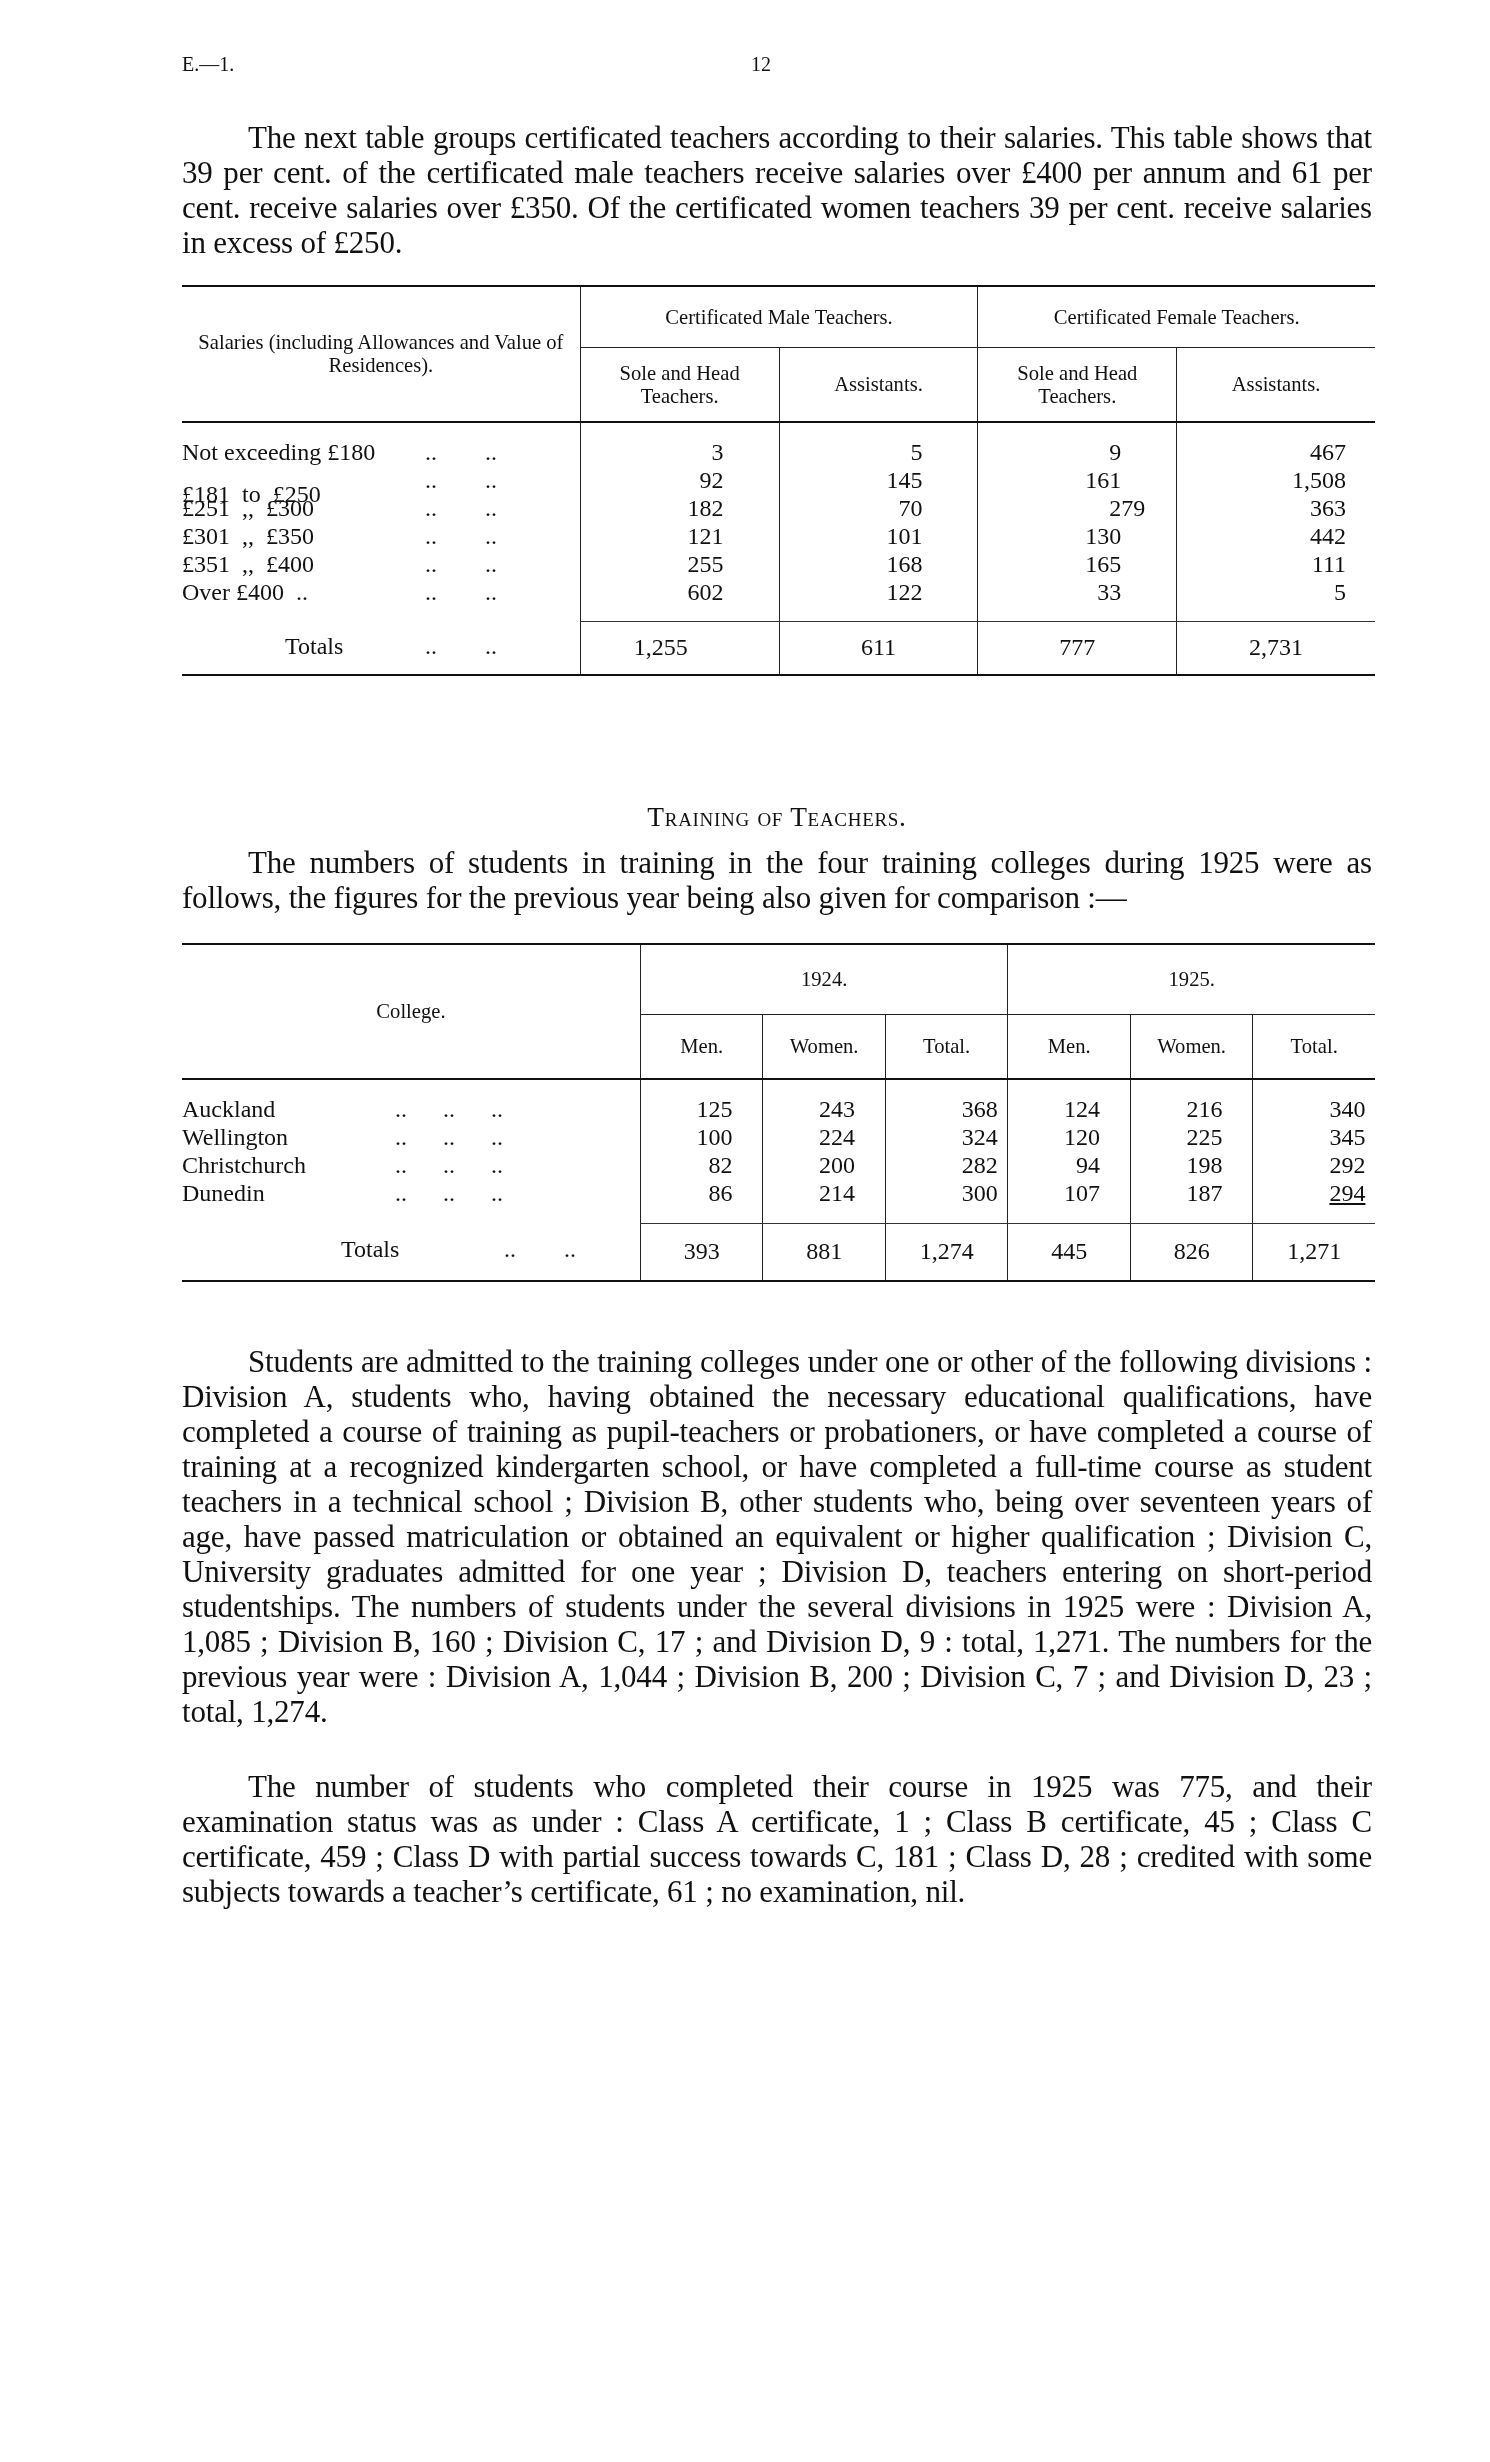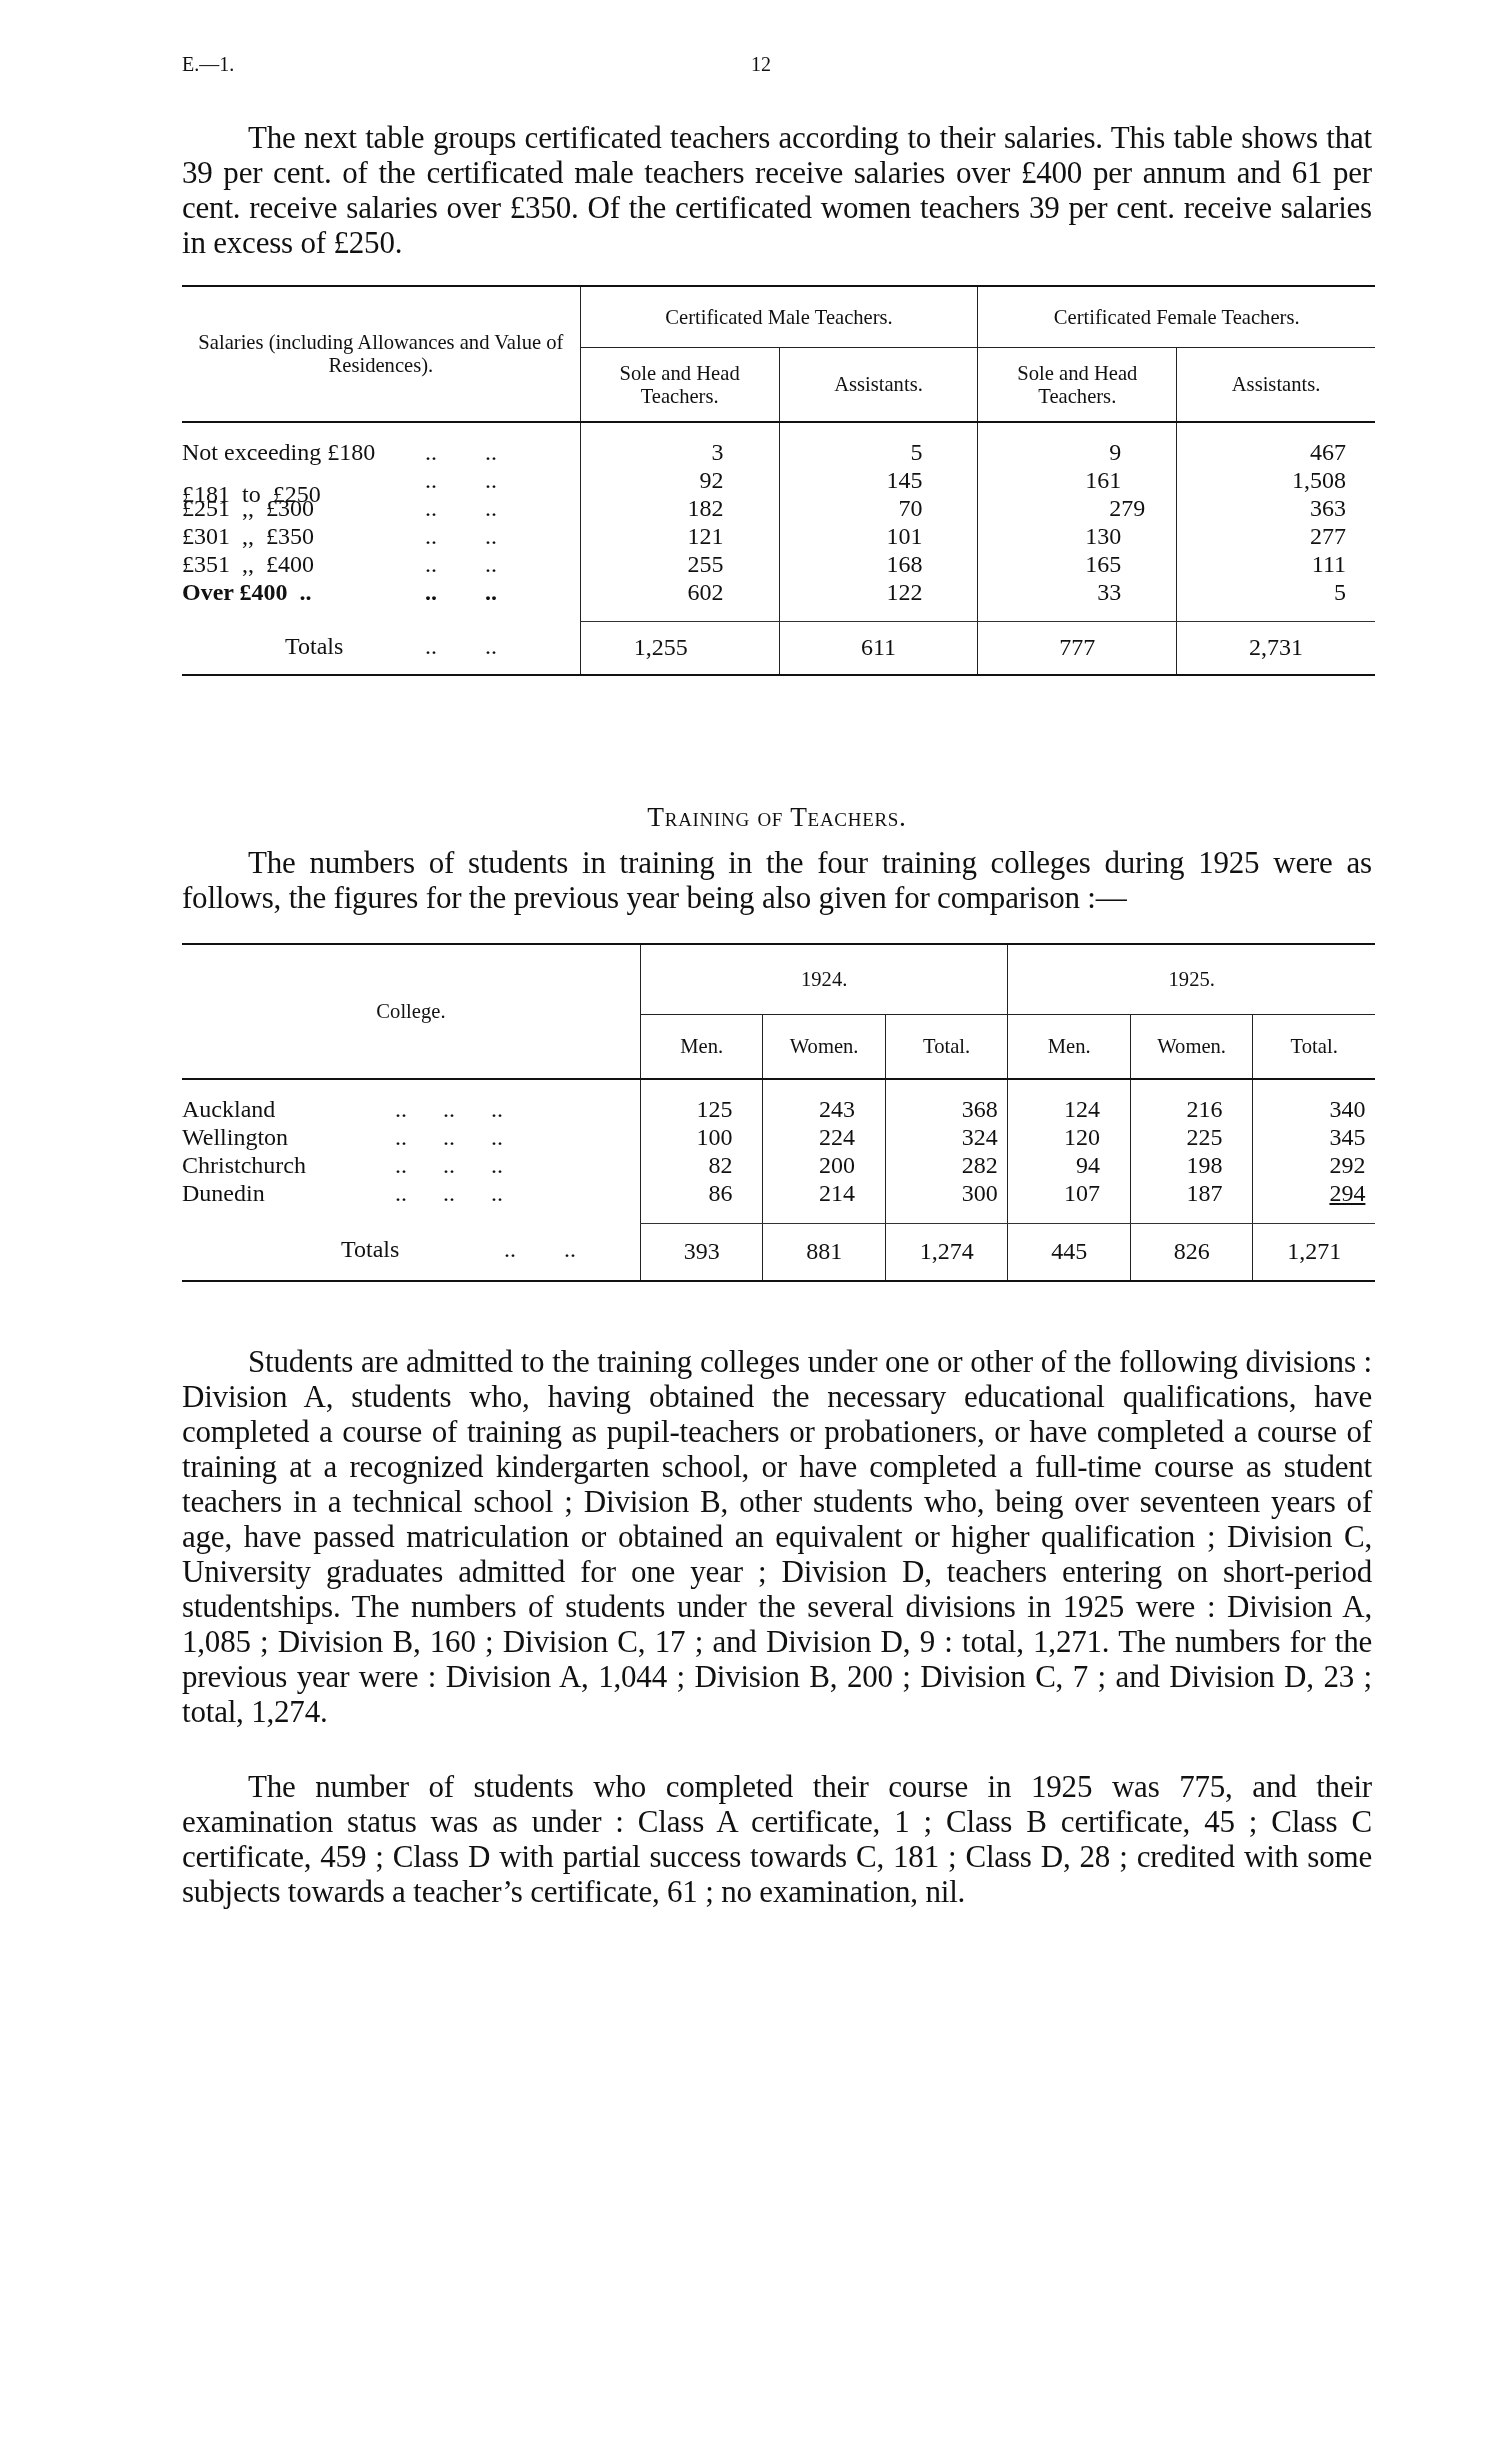--- a/index.html
+++ b/index.html
@@ -103,34 +103,34 @@
             <td class="vl num" style="padding-right: 29px;">363</td>
           </tr>
           <tr class="fixrow">
             <td style="position: relative;">
               <span style="white-space:pre;position:absolute;left:0;top:1.4px;">£301  ,,  £350</span>
               <span style="white-space:pre;position:absolute;left:243px;top:1.4px;">..        ..</span>
             </td>
             <td class="vl num" style="padding-right: 55px;">121</td>
             <td class="vl num" style="padding-right: 55px;">101</td>
             <td class="vl num" style="padding-right: 55px;">130</td>
-            <td class="vl num" style="padding-right: 29px;">277</td>
+            <td class="vl num" style="padding-right: 29px;">442</td>
           </tr>
           <tr class="fixrow">
             <td style="position: relative;">
               <span style="white-space:pre;position:absolute;left:0;top:1.4px;">£351  ,,  £400</span>
               <span style="white-space:pre;position:absolute;left:243px;top:1.4px;">..        ..</span>
             </td>
             <td class="vl num" style="padding-right: 55px;">255</td>
             <td class="vl num" style="padding-right: 55px;">168</td>
             <td class="vl num" style="padding-right: 55px;">165</td>
             <td class="vl num" style="padding-right: 29px;">111</td>
           </tr>
           <tr class="fixrow">
-            <td style="position: relative; font-weight: bold;">
+            <td style="position: relative;">
               <span style="white-space:pre;position:absolute;left:0;top:1.4px;">Over £400  ..</span>
               <span style="white-space:pre;position:absolute;left:243px;top:1.4px;">..        ..</span>
             </td>
             <td class="vl num" style="padding-right: 55px;">602</td>
             <td class="vl num" style="padding-right: 55px;">122</td>
             <td class="vl num" style="padding-right: 55px;">33</td>
             <td class="vl num" style="padding-right: 29px;">5</td>
           </tr>
         </tbody>
       <tbody>

